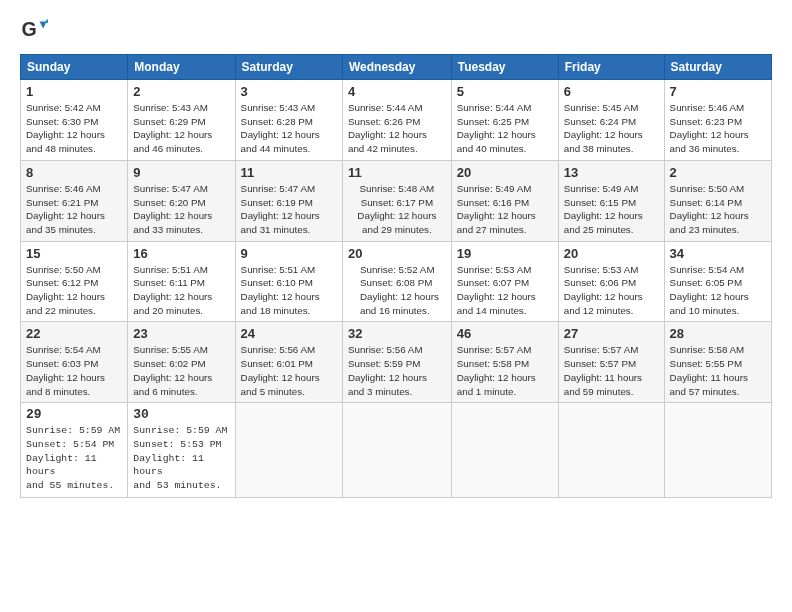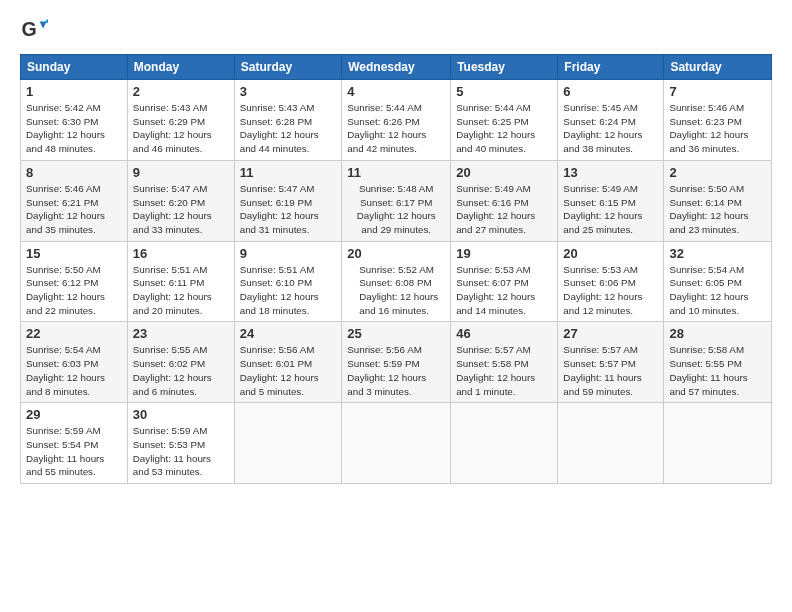--- a/index.html
+++ b/index.html
@@ -75,20 +75,21 @@
     .day-info {
       font-size: 9.8px;
       color: #333;
       line-height: 1.4;
     }
     .empty-cell {
       background: #f9f9f9 !important;
     }
     .last-row td {
       height: 68px;
+      font-family: Liberation Mono, monospace;
     }
   </style>
 </head>
 <body>
 
 <div class="container">
   <div class="header-row">
     <div class="logo">
       <svg class="logo-icon" viewBox="0 0 40 40" xmlns="http://www.w3.org/2000/svg">
         <text x="2" y="28" font-size="28" font-weight="bold" fill="#333">G</text>
@@ -258,21 +259,21 @@
 and 14 minutes.</div>
           </td>
           <td>
             <span class="day-number">20</span>
             <div class="day-info" style="white-space: pre-line;">Sunrise: 5:53 AM
 Sunset: 6:06 PM
 Daylight: 12 hours
 and 12 minutes.</div>
           </td>
           <td>
-            <span class="day-number">32</span>
+            <span class="day-number">34</span>
             <div class="day-info" style="white-space: pre-line;">Sunrise: 5:54 AM
 Sunset: 6:05 PM
 Daylight: 12 hours
 and 10 minutes.</div>
           </td>
         </tr>
         <tr>
           <td>
             <span class="day-number">22</span>
             <div class="day-info" style="white-space: pre-line;">Sunrise: 5:54 AM
@@ -288,21 +289,21 @@
 and 6 minutes.</div>
           </td>
           <td>
             <span class="day-number">24</span>
             <div class="day-info" style="white-space: pre-line;">Sunrise: 5:56 AM
 Sunset: 6:01 PM
 Daylight: 12 hours
 and 5 minutes.</div>
           </td>
           <td>
-            <span class="day-number">25</span>
+            <span class="day-number">32</span>
             <div class="day-info" style="white-space: pre-line;">Sunrise: 5:56 AM
 Sunset: 5:59 PM
 Daylight: 12 hours
 and 3 minutes.</div>
           </td>
           <td>
             <span class="day-number">46</span>
             <div class="day-info" style="white-space: pre-line;">Sunrise: 5:57 AM
 Sunset: 5:58 PM
 Daylight: 12 hours

